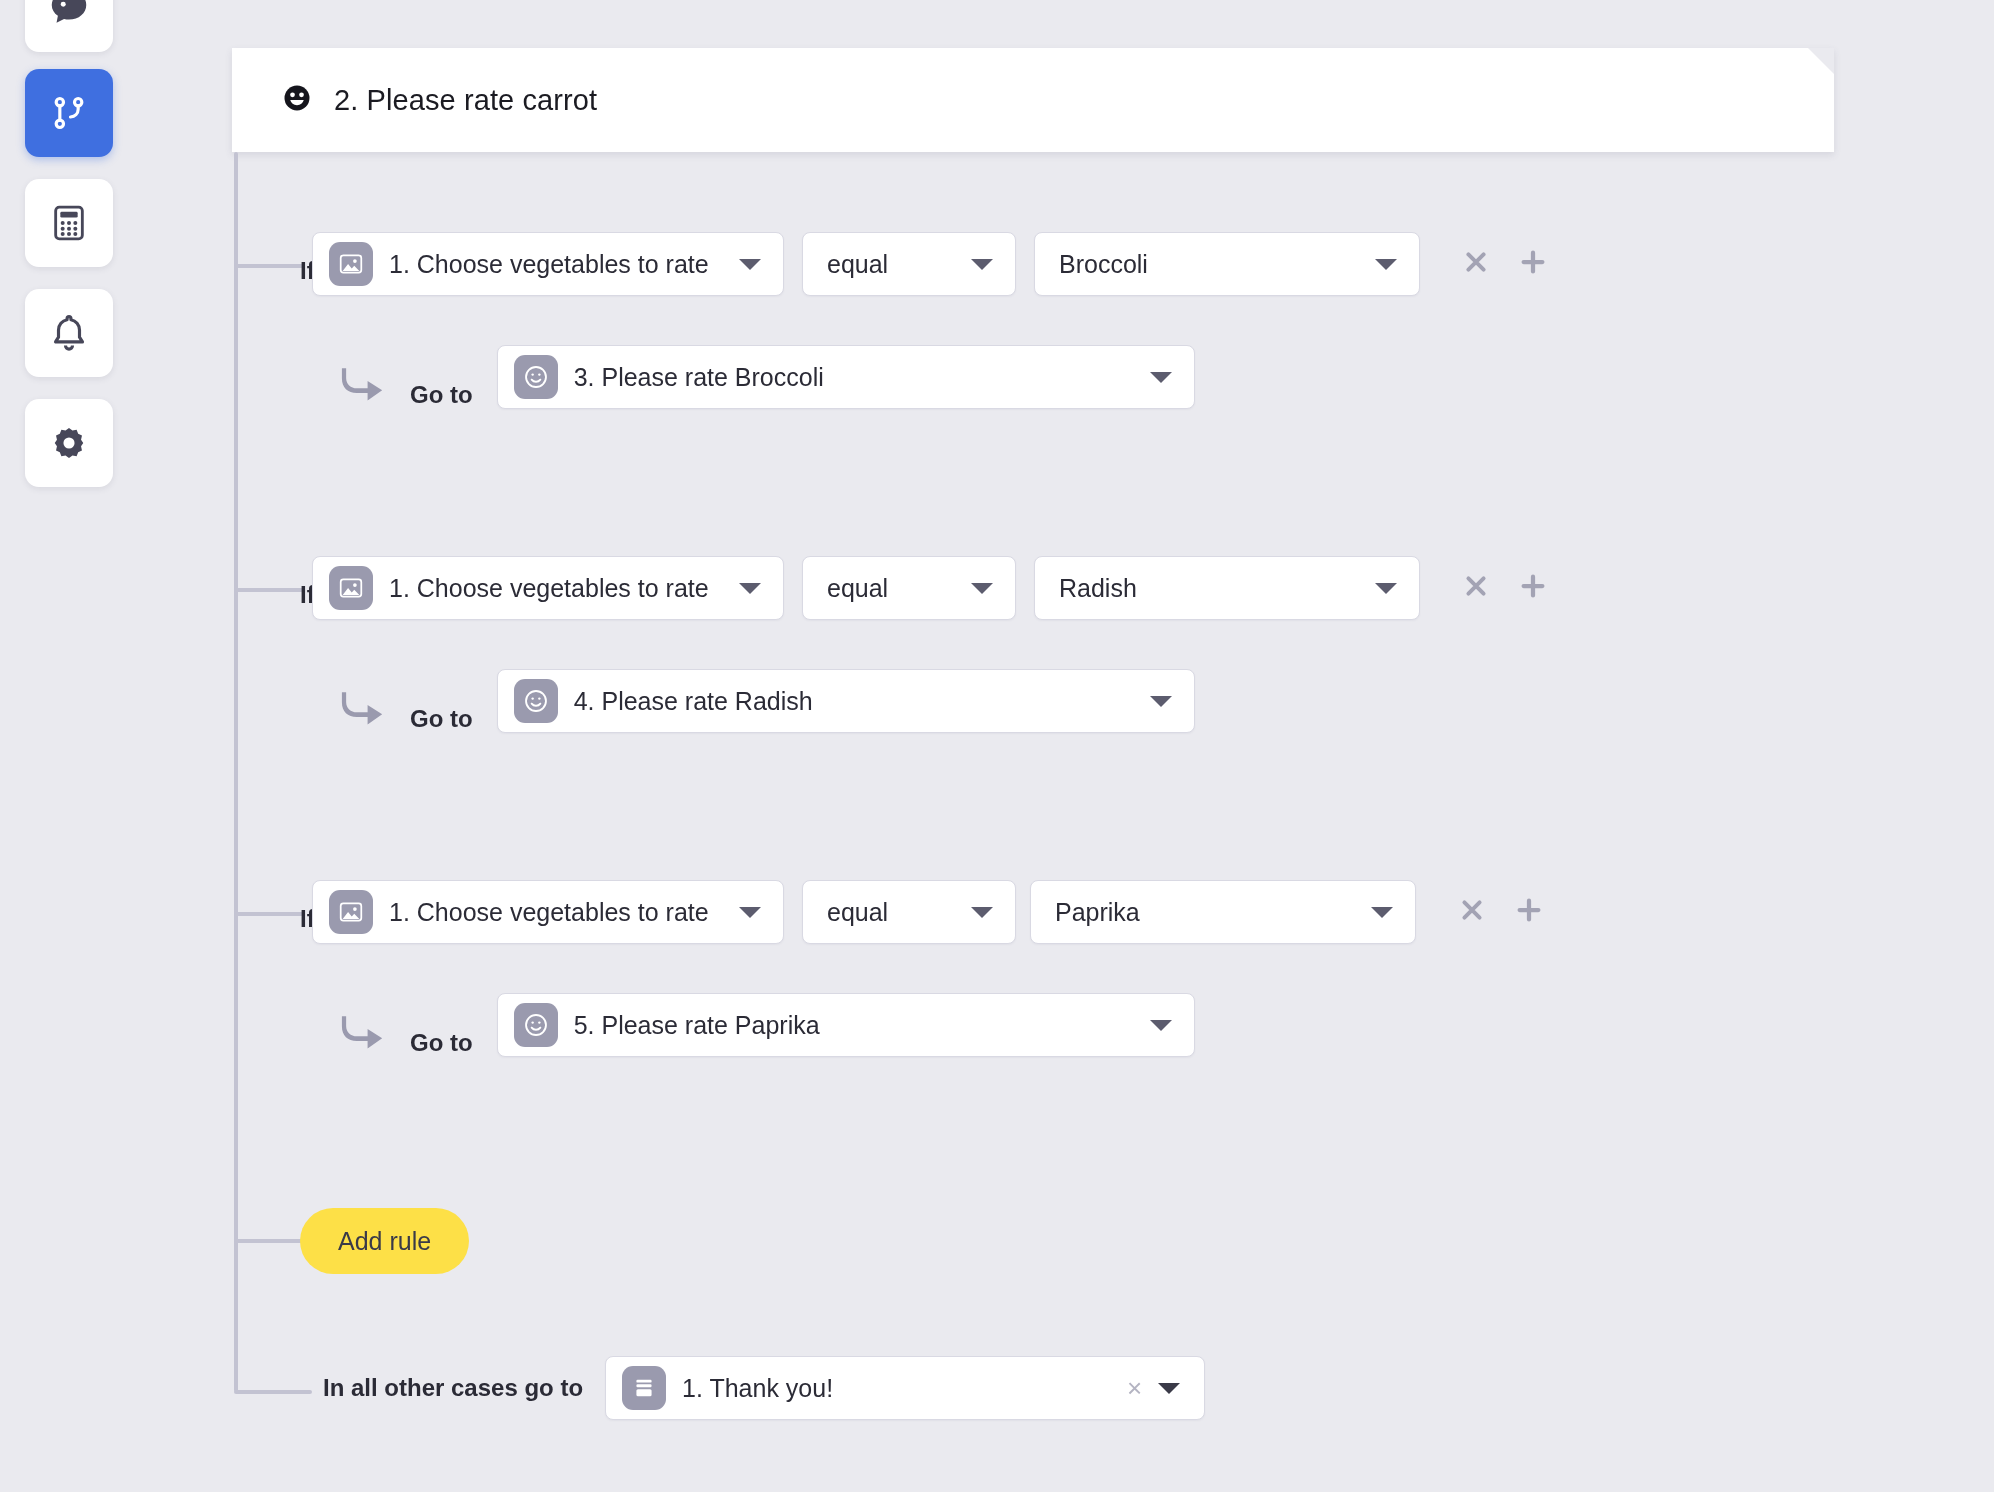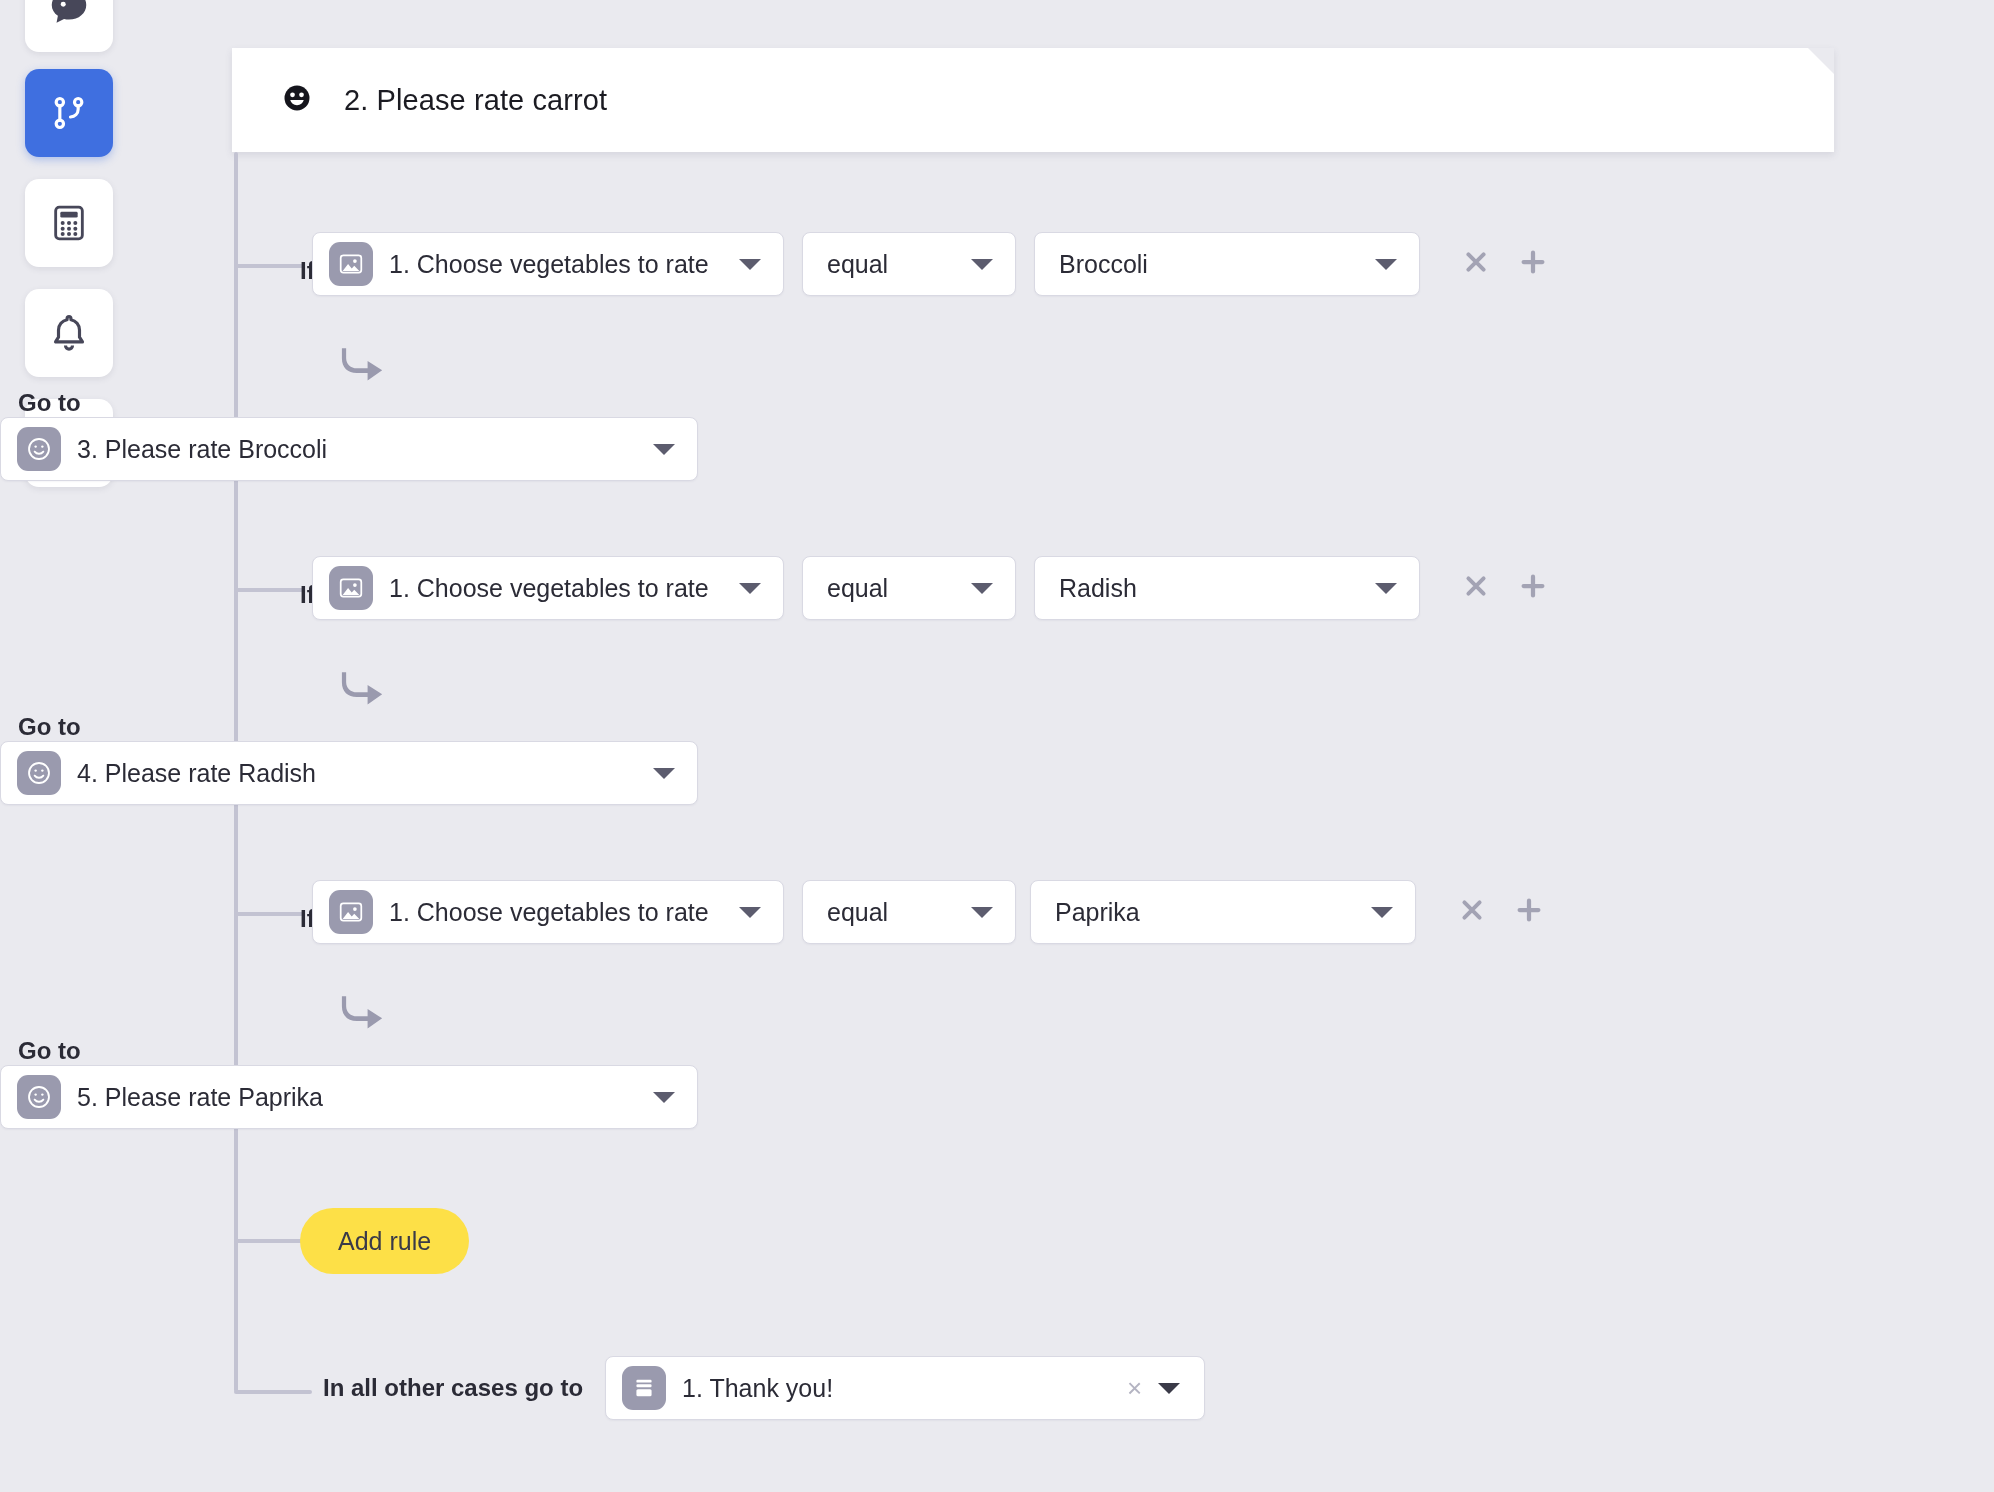--- a/index.html
+++ b/index.html
@@ -58,21 +58,21 @@
     right: 0; top: 0;
     width: 0; height: 0;
     border-left: 26px solid transparent;
     border-top: 26px solid #eaeaef;
   }
   #header-inner {
     display: flex;
     align-items: center;
     height: 104px;
     padding-left: 50px;
-    gap: 32px;
+    gap: 22px;
   }
   #header-title {
     font-size: 29px;
     color: #1b1b22;
     letter-spacing: 0.1px;
   }
 
   
   #trunk {
     position: absolute;
@@ -156,22 +156,21 @@
     display: flex;
     align-items: center;
     gap: 28px;
     margin-left: 42px;
   }
   .act-icon { cursor: pointer; }
 
   .goto-row {
     position: absolute;
     display: flex;
-    align-items: flex-start;
-    flex-direction: column;
+    align-items: flex-end;
   }
   .goto-arrow { width: 52px; margin-left: 340px; }
   .goto-label {
     font-size: 24px;
     font-weight: bold;
     color: #2b2b36;
     margin-left: 18px;
     margin-right: 24px;
   }
 

